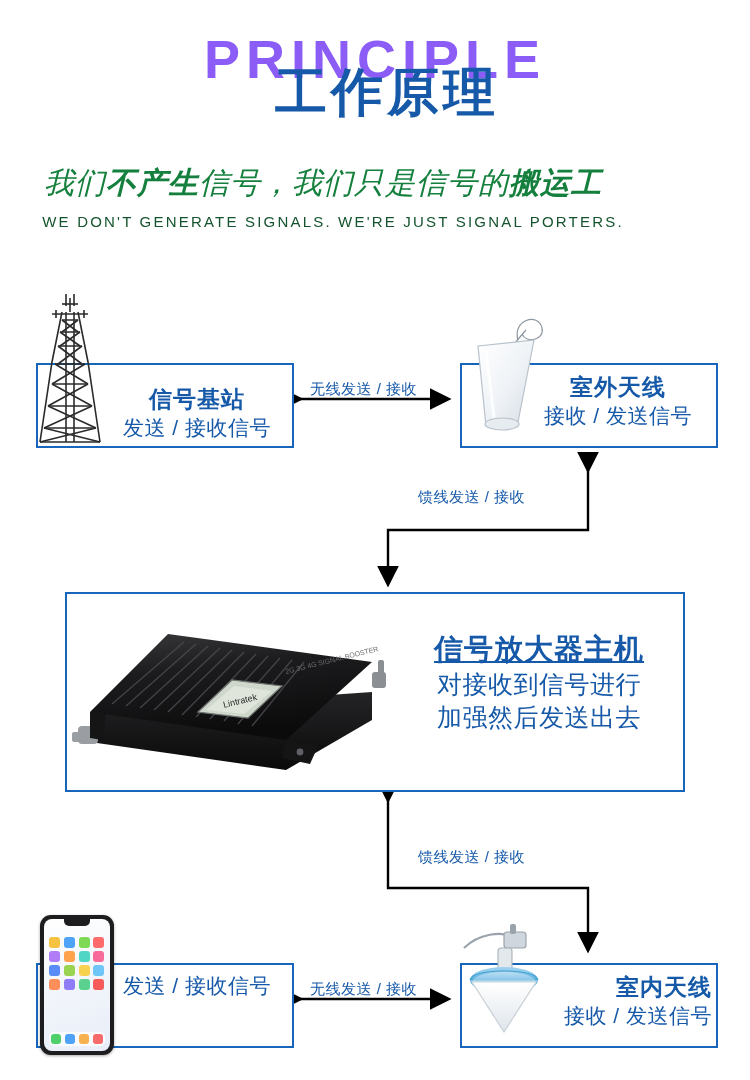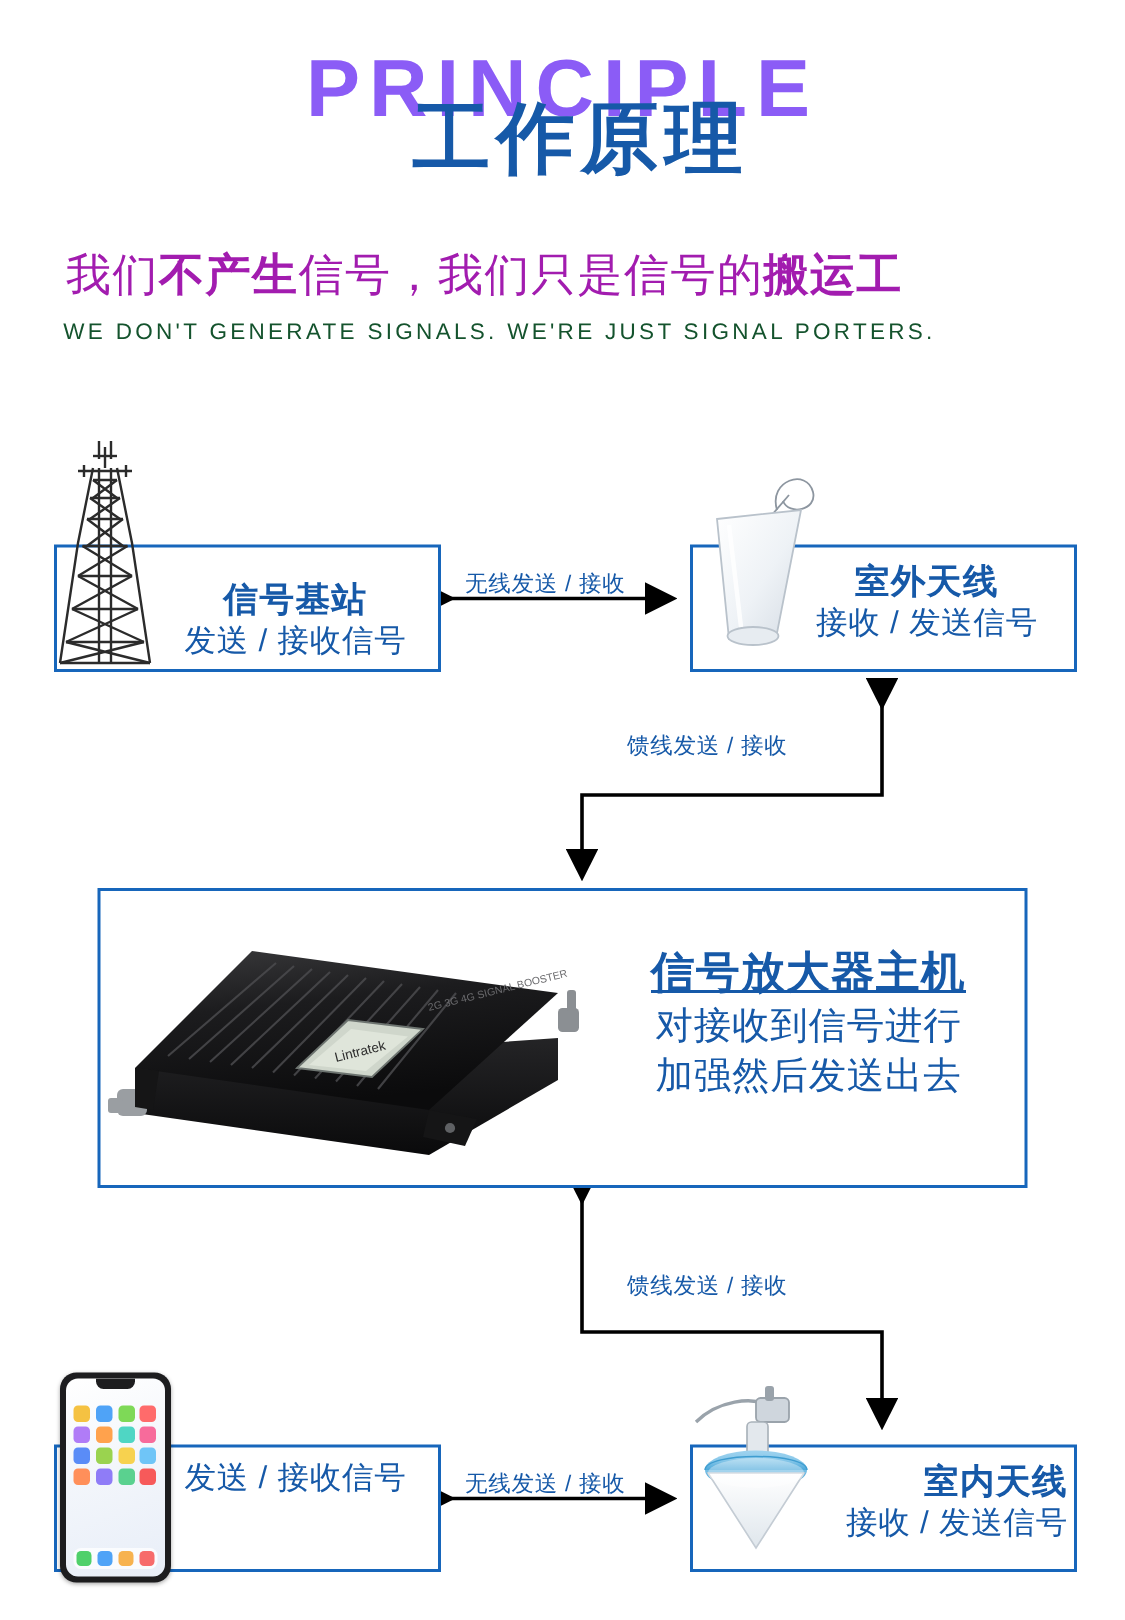--- a/index.html
+++ b/index.html
@@ -47,22 +47,23 @@
     letter-spacing: 4px;
     padding-left: 12px;
   }
   .sub-cn {
     position: absolute;
     top: 163px;
     left: 0;
     width: 646px;
     text-align: center;
     font-size: 30px;
-    color: #a21caf;
+    color: #15803d;
     letter-spacing: 1px;
+    font-style: italic;
   }
   .sub-cn b { font-weight: bold; }
   .sub-en {
     position: absolute;
     top: 213px;
     left: 0;
     width: 666px;
     text-align: center;
     font-size: 15px;
     color: #14532d;

